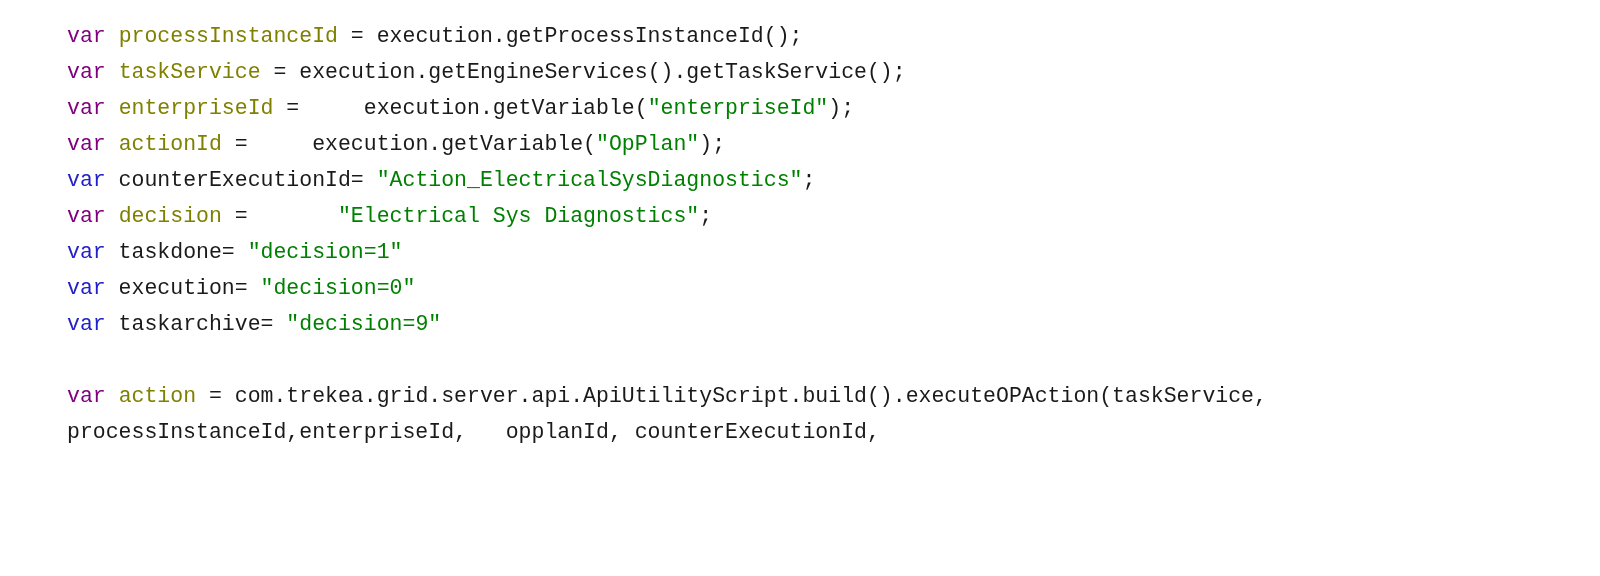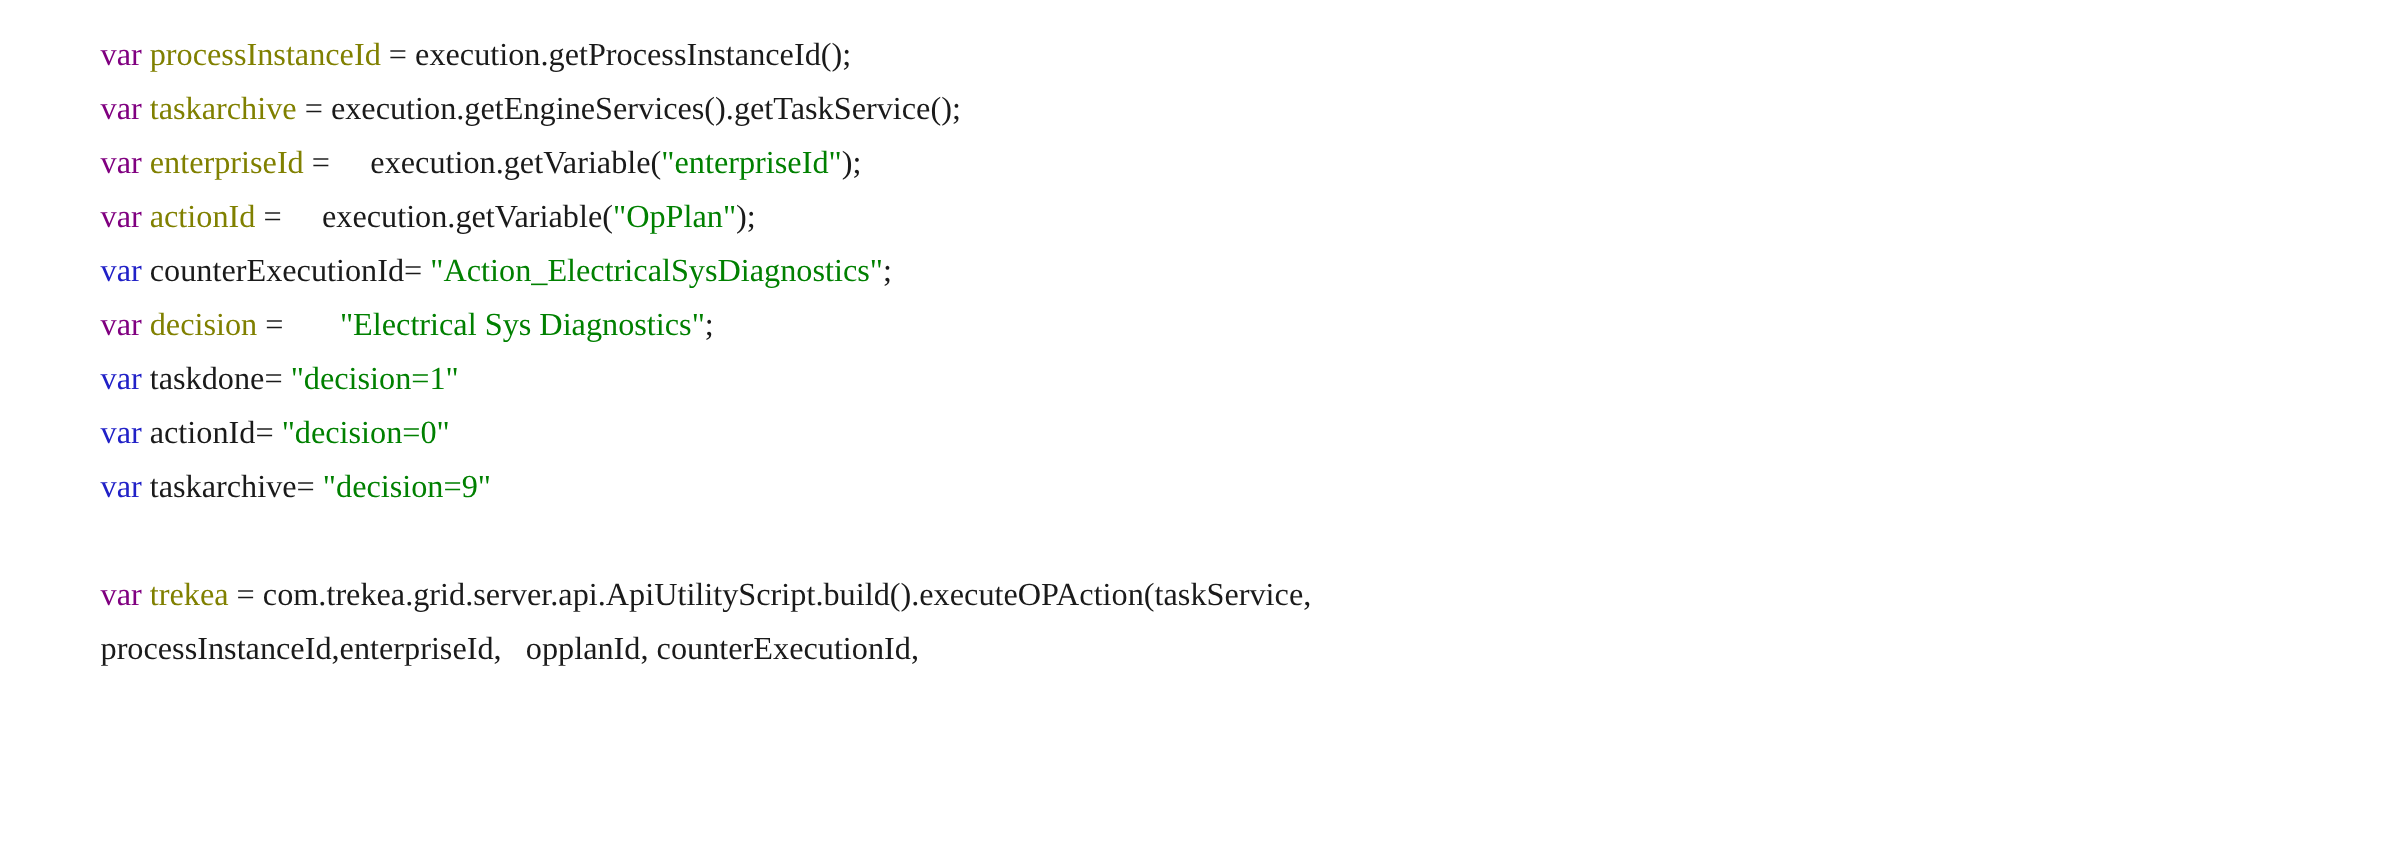--- a/index.html
+++ b/index.html
@@ -21,42 +21,42 @@
     background: #ffffff;
     padding: 18px 0 0 67px;
   }
   .code-line {
     height: 36px;
     line-height: 36px;
     font-size: 21.5px;
     letter-spacing: 0px;
     white-space: pre;
     color: #1a1a1a;
-    font-family: Liberation Serif, serif;
+    font-family: Liberation Mono, monospace;
   }
   .code-line.blank {
     height: 36px;
   }
   .tok-kw-purple { color: #800080; }
   .tok-kw-blue   { color: #2121c7; }
   .tok-ident     { color: #808000; }
   .tok-string    { color: #008000; }
   .tok-plain     { color: #1a1a1a; }
 </style>
 </head>
 <body>
 
 <div id="code-editor">
   <div id="code-lines">
       <div class="code-line"><span class="tok-kw-purple">var</span><span class="tok-plain"> </span><span class="tok-ident">processInstanceId</span><span class="tok-plain"> = execution.getProcessInstanceId();</span></div>
-      <div class="code-line"><span class="tok-kw-purple">var</span><span class="tok-plain"> </span><span class="tok-ident">taskarchive</span><span class="tok-plain"> = execution.getEngineServices().getTaskService();</span></div>
+      <div class="code-line"><span class="tok-kw-purple">var</span><span class="tok-plain"> </span><span class="tok-ident">taskService</span><span class="tok-plain"> = execution.getEngineServices().getTaskService();</span></div>
       <div class="code-line"><span class="tok-kw-purple">var</span><span class="tok-plain"> </span><span class="tok-ident">enterpriseId</span><span class="tok-plain"> =     execution.getVariable(</span><span class="tok-string">"enterpriseId"</span><span class="tok-plain">);</span></div>
       <div class="code-line"><span class="tok-kw-purple">var</span><span class="tok-plain"> </span><span class="tok-ident">actionId</span><span class="tok-plain"> =     execution.getVariable(</span><span class="tok-string">"OpPlan"</span><span class="tok-plain">);</span></div>
       <div class="code-line"><span class="tok-kw-blue">var</span><span class="tok-plain"> counterExecutionId= </span><span class="tok-string">"Action_ElectricalSysDiagnostics"</span><span class="tok-plain">;</span></div>
       <div class="code-line"><span class="tok-kw-purple">var</span><span class="tok-plain"> </span><span class="tok-ident">decision</span><span class="tok-plain"> =       </span><span class="tok-string">"Electrical Sys Diagnostics"</span><span class="tok-plain">;</span></div>
       <div class="code-line"><span class="tok-kw-blue">var</span><span class="tok-plain"> taskdone= </span><span class="tok-string">"decision=1"</span></div>
-      <div class="code-line"><span class="tok-kw-blue">var</span><span class="tok-plain"> actionId= </span><span class="tok-string">"decision=0"</span></div>
+      <div class="code-line"><span class="tok-kw-blue">var</span><span class="tok-plain"> execution= </span><span class="tok-string">"decision=0"</span></div>
       <div class="code-line"><span class="tok-kw-blue">var</span><span class="tok-plain"> taskarchive= </span><span class="tok-string">"decision=9"</span></div>
       <div class="code-line blank"></div>
-      <div class="code-line"><span class="tok-kw-purple">var</span><span class="tok-plain"> </span><span class="tok-ident">trekea</span><span class="tok-plain"> = com.trekea.grid.server.api.ApiUtilityScript.build().executeOPAction(taskService,</span></div>
+      <div class="code-line"><span class="tok-kw-purple">var</span><span class="tok-plain"> </span><span class="tok-ident">action</span><span class="tok-plain"> = com.trekea.grid.server.api.ApiUtilityScript.build().executeOPAction(taskService,</span></div>
       <div class="code-line"><span class="tok-plain">processInstanceId,enterpriseId,   opplanId, counterExecutionId,</span></div>
     </div>
 </div>
 
 </body></html>

